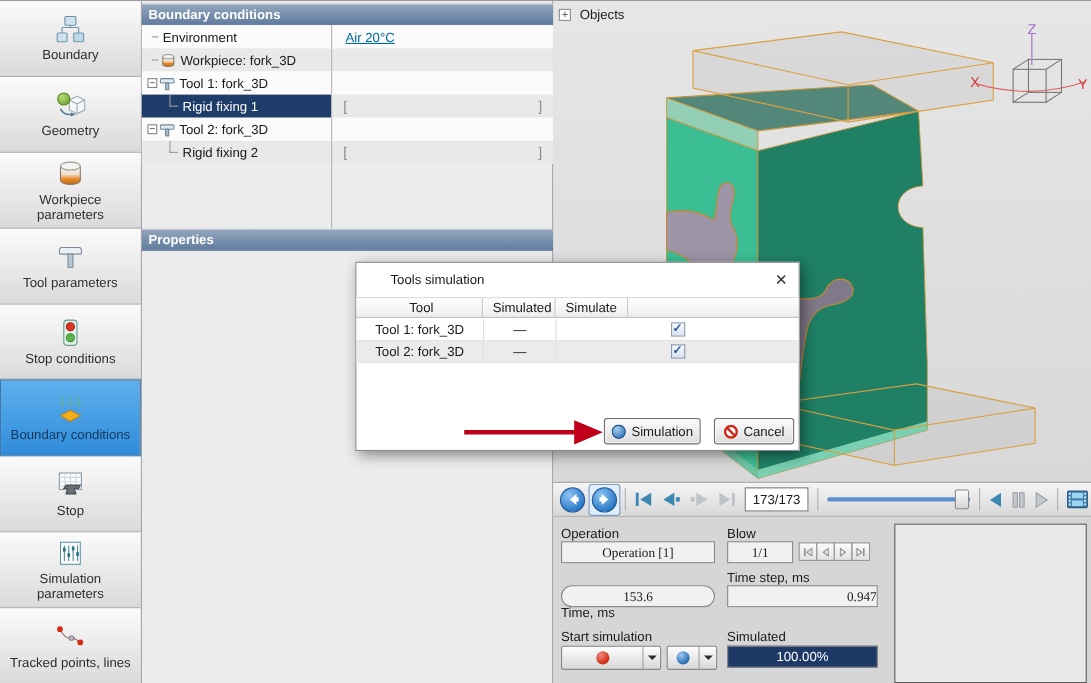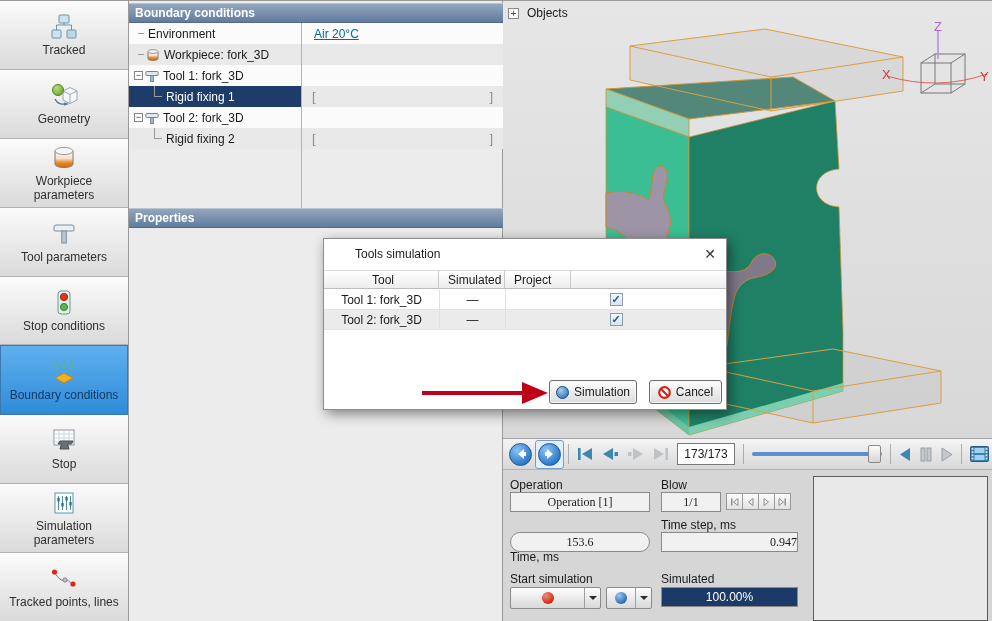--- a/index.html
+++ b/index.html
@@ -113,21 +113,21 @@
 
     <div class="side-item">
       <span class="side-ico">
         <svg width="28" height="28" viewBox="0 0 28 28">
           <rect x="9" y="2" width="10" height="8" rx="1" fill="#cfe3ee" stroke="#6d94ab"></rect>
           <path d="M14 10 v2 M6.5 12 h15 M6.5 12 v5 M21.5 12 v5" stroke="#6d94ab" fill="none"></path>
           <rect x="2" y="17" width="9" height="8" rx="1" fill="#cfe3ee" stroke="#6d94ab"></rect>
           <rect x="17" y="17" width="9" height="8" rx="1" fill="#bcd9e8" stroke="#6d94ab"></rect>
         </svg>
         </span>
-      <span class="lbl">Tracked</span>
+      <span class="lbl">Boundary</span>
     </div>
 
     <div class="side-item">
       <span class="side-ico">
         <svg width="28" height="28" viewBox="0 0 28 28">
           <defs>
               <radialGradient id="ggrad" cx="0.35" cy="0.3" r="0.9">
             <stop offset="0" stop-color="#b8dc7a"></stop>
                 <stop offset="1" stop-color="#5f9c28"></stop>
               </radialGradient>
@@ -519,21 +519,21 @@
     <div id="right-panel"></div>
   </section>
 
   <div id="dialog">
     <div id="dlg-title">Tools simulation</div>
     <span id="dlg-close">✕</span>
 
     <div class="dlg-hrow">
       <span class="dlg-hcell" style="width:115px;padding-left:48px;">Tool</span>
       <span class="dlg-hcell" style="width:66px;">Simulated</span>
-      <span class="dlg-hcell" style="width:66px;">Project</span>
+      <span class="dlg-hcell" style="width:66px;">Simulate</span>
     </div>
 
     <div class="dlg-row" style="top:51px;background:#fff;">
       <span class="dlg-cell" style="width:115px;">Tool 1: fork_3D</span>
       <span class="dlg-cell" style="width:66px;border-left:1px solid #e0e0e0;">—</span>
       <span class="dlg-cell" style="flex:1;border-left:1px solid #e0e0e0;">
         <span class="cb">✓</span>
       </span>
     </div>
     <div class="dlg-row" style="top:71px;background:#ebebeb;">

